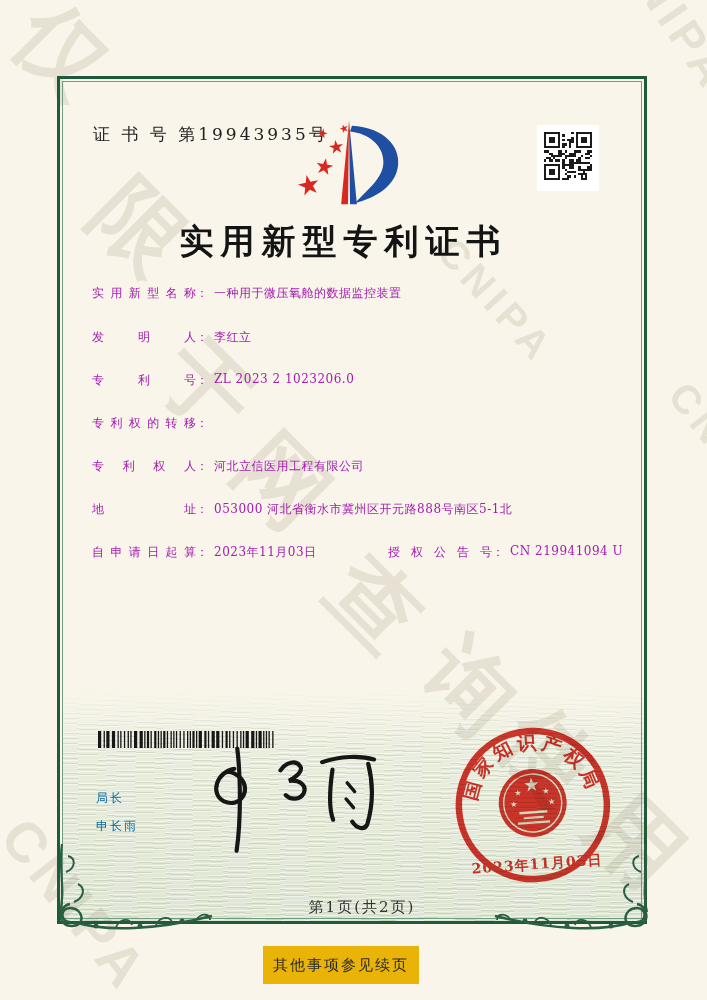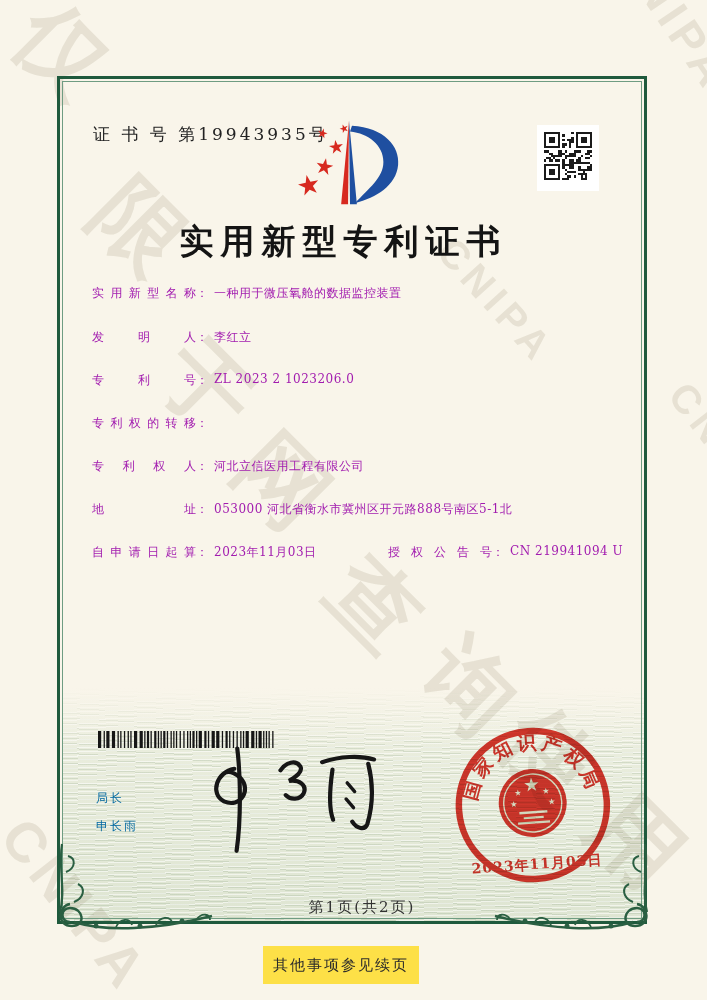--- a/index.html
+++ b/index.html
@@ -54,21 +54,21 @@
   .signer.t1 { top:790px; } .signer.t2 { top:818px; }
   .signature { position:absolute; left:196px; top:740px; z-index:4; transform:rotate(-3deg); }
   .seal { position:absolute; left:447px; top:719px; z-index:5; transform:rotate(-4deg);
           opacity:.93; mix-blend-mode:multiply; }
   .page-num { position:absolute; left:57px; top:898px; width:598px; text-align:center;
               font-size:15px; letter-spacing:2px; color:#333;padding-left:12px; }
   .flourish { position:absolute; z-index:4; }
   .fl-l { left:56px; top:842px; }
   .fl-r { left:491px; top:842px; transform:scaleX(-1); }
   .footer-note { position:absolute; z-index:3; left:263px; top:946px; width:156px; height:38px;
-                 background:#fde047; display:flex; align-items:center; justify-content:center;
+                 background:#eab308; display:flex; align-items:center; justify-content:center;
                  font-size:15px; letter-spacing:2px; color:#2b2b2b; }
 </style>
 </head>
 <body>
 
 <div id="page">
 
   <div class="guilloche"></div>
 
   <span class="wm wm-char" style="left:18px;top:-8px">仅</span>

